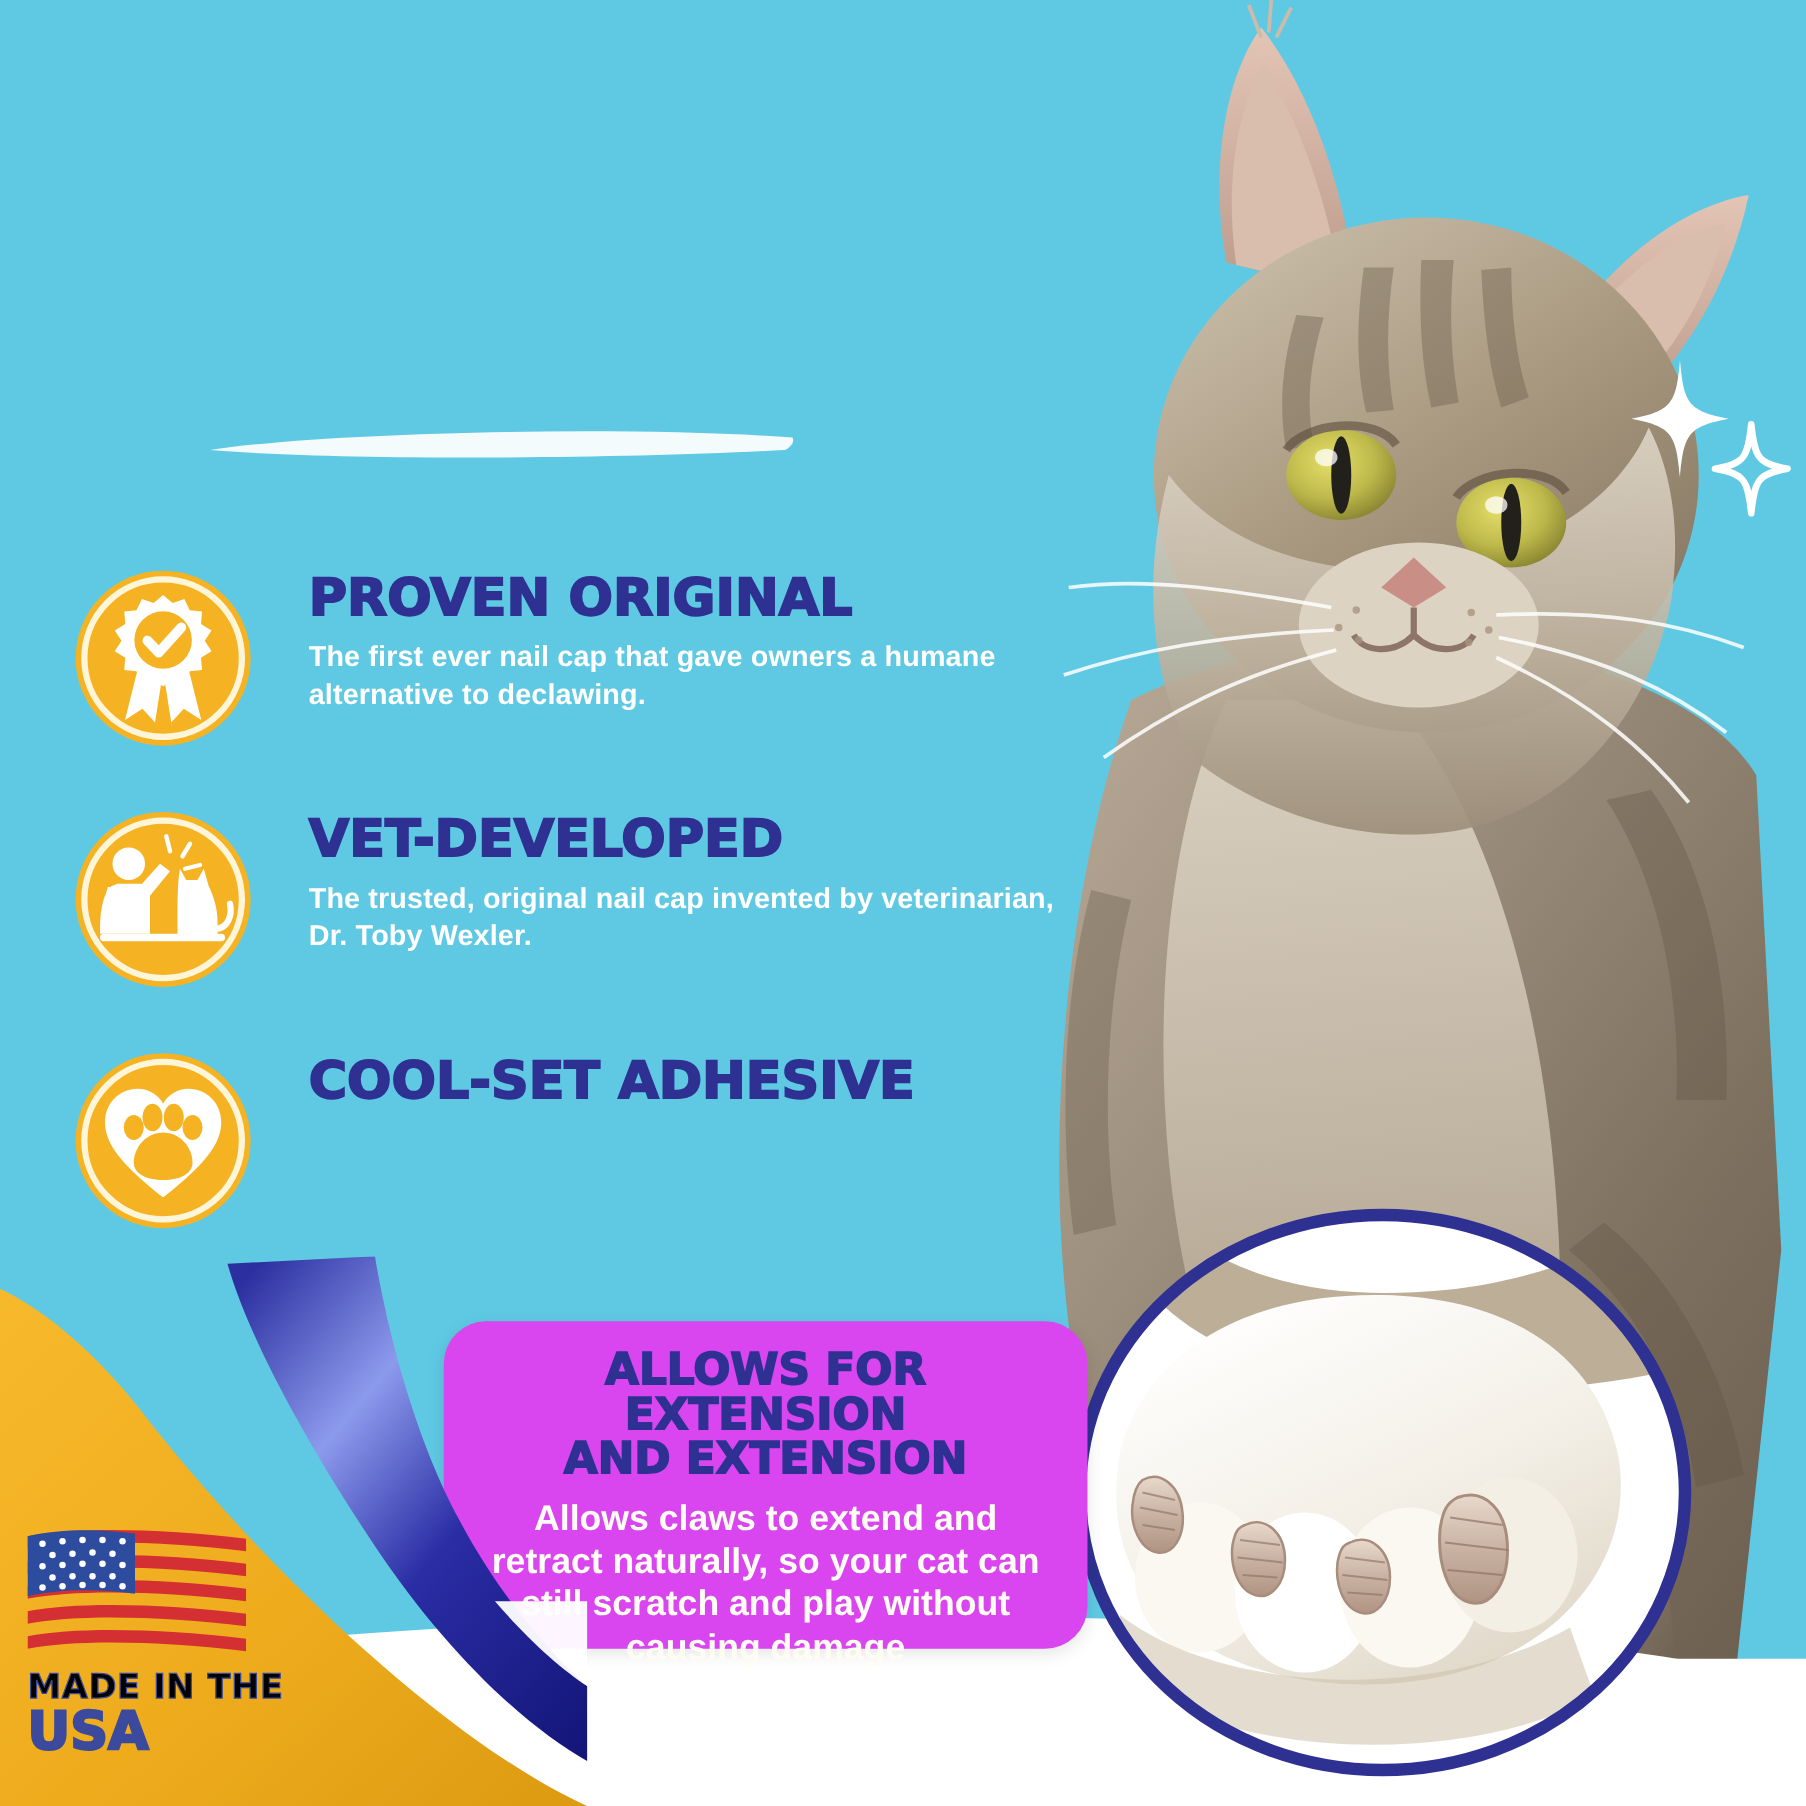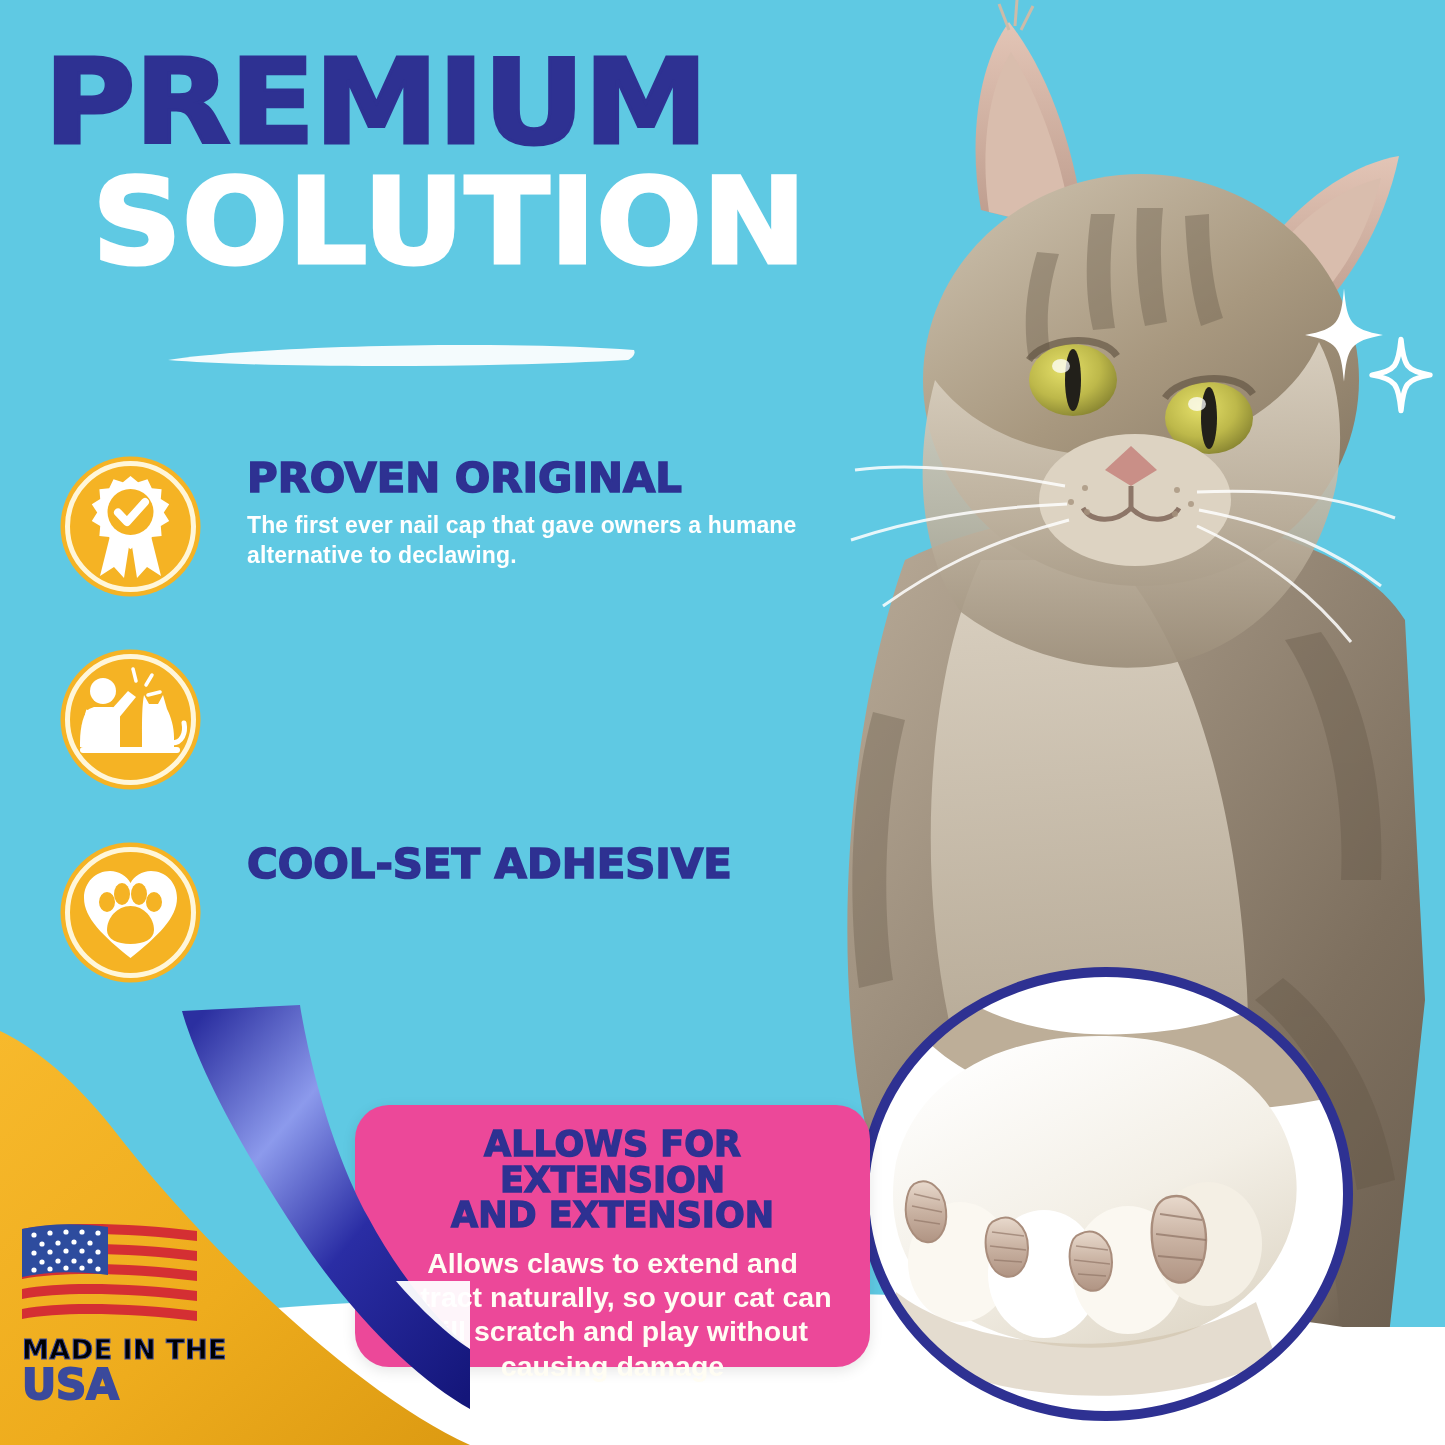--- a/index.html
+++ b/index.html
@@ -104,22 +104,22 @@
     font-family:"Liberation Sans", sans-serif;
     font-weight:bold;
     font-size:23px;
     line-height:1.30;
     color:#ffffff;
     letter-spacing:0.1px;
   }
 
   
   .callout{
-    position:absolute; left:355px; top:1105px; width:515px; height:262px;
-    background:#ec4899;
+    position:absolute; left:355px; top:1057px; width:515px; height:262px;
+    background:#d946ef;
     border-radius:34px;
     z-index:7;
     padding:22px 24px 18px;
     text-align:center;
     box-shadow:0 4px 14px rgba(0,0,0,.10);
   }
   .callout-title{
     font-family:"DejaVu Sans", sans-serif;
     font-weight:bold;
     font-size:35px;
@@ -284,24 +284,20 @@
     </svg>
   </div>
 
   <svg class="sparkle s1" viewBox="0 0 100 120">
     <path d="M50 0 C54 44 58 52 100 60 C58 68 54 76 50 120 C46 76 42 68 0 60 C42 52 46 44 50 0 Z" fill="#ffffff"></path>
   </svg>
   <svg class="sparkle s2" viewBox="0 0 100 120">
     <path d="M50 6 C54 46 58 54 94 60 C58 66 54 74 50 114 C46 74 42 66 6 60 C42 54 46 46 50 6 Z" fill="none" stroke="#ffffff" stroke-width="8" stroke-linejoin="round"></path>
   </svg>
 
-  <div class="headline-wrap">
-    <div class="hl-premium">PREMIUM</div>
-    <div class="hl-solution">SOLUTION</div>
-  </div>
 
   <svg class="swoosh" viewBox="0 0 470 34">
     <path d="M2 22 C90 8 330 2 468 12 C470 16 466 20 462 22 C320 30 96 30 2 22 Z" fill="#ffffff" opacity="0.93"></path>
   </svg>
 
   <div class="features">
 
     <div class="feature">
       <div class="badge">
         <svg viewBox="0 0 145 145" width="145" height="145">
@@ -341,20 +337,24 @@
           <g stroke="#ffffff" stroke-width="3.5" stroke-linecap="round">
             <path d="M78 34 L75 22"></path>
               <path d="M88 38 L94 28"></path>
               <path d="M90 48 L102 45"></path>
           </g>
 
           <path d="M86 48 l5 9 l9 0 l5 -9 l4 14 C113 70 116 80 116 90 L116 102 L84 102 L84 88 C84 74 84 58 86 48 Z" fill="#ffffff"></path>
           <path d="M114 96 C124 96 128 86 126 76" stroke="#ffffff" stroke-width="5" fill="none" stroke-linecap="round"></path>
           <rect x="22" y="100" width="100" height="6" rx="3" fill="#ffffff"></rect>
         </svg>
+      </div>
+      <div class="ftext">
+        <div class="f-title">VET-DEVELOPED</div>
+        <div class="f-body">The trusted, original nail cap invented by veterinarian, Dr. Toby Wexler.</div>
       </div>
     </div>
 
     <div class="feature">
       <div class="badge">
         <svg viewBox="0 0 145 145" width="145" height="145">
           <circle cx="72.5" cy="72.5" r="70" fill="#f5b324"></circle>
           <circle cx="72.5" cy="72.5" r="63" fill="none" stroke="#fff6d9" stroke-width="5"></circle>
           <path d="M72.5 118 C45 96 26 78 26 58 C26 42 38 31 52 31 C61 31 69 36 72.5 43 C76 36 84 31 93 31 C107 31 119 42 119 58 C119 78 100 96 72.5 118 Z" fill="#ffffff"></path>
           <ellipse cx="49" cy="62" rx="8" ry="10" fill="#f5b324"></ellipse>

